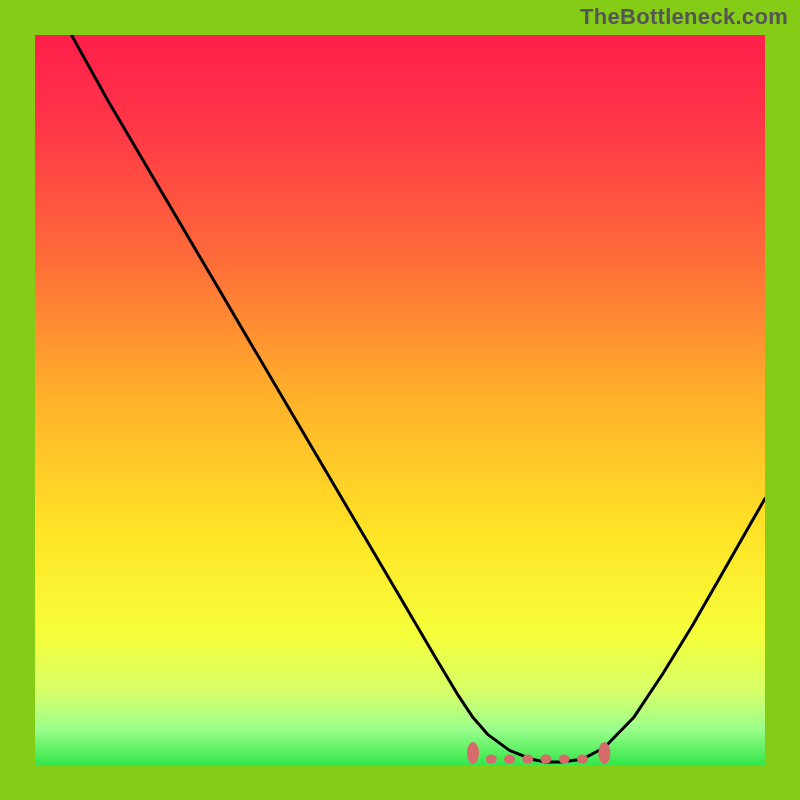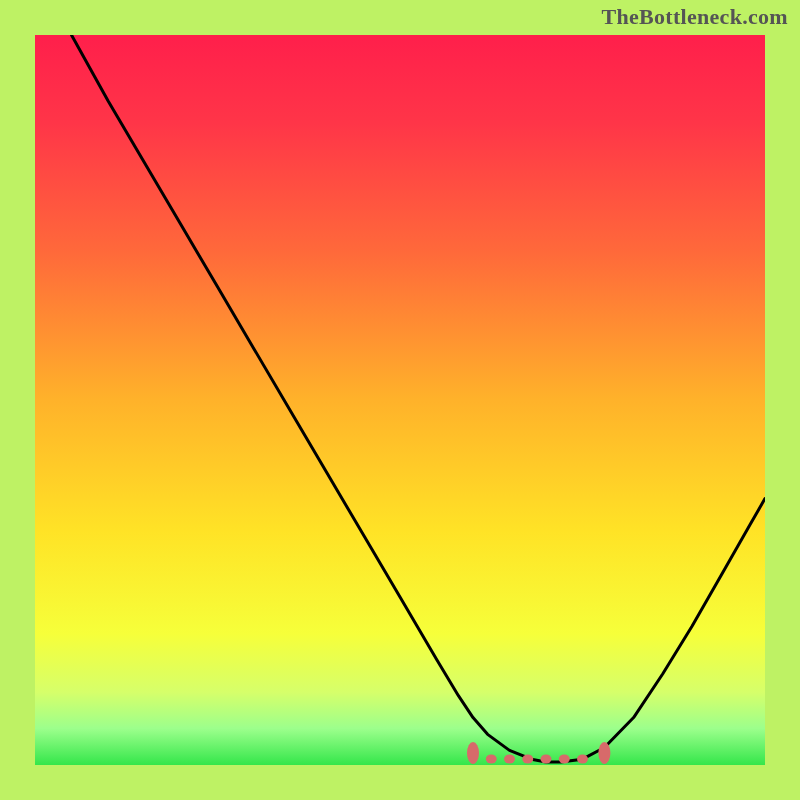--- a/index.html
+++ b/index.html
@@ -8,22 +8,21 @@
     width: 800px;
     height: 800px;
     background: #000;
     overflow: hidden;
     font-family: Arial, Helvetica, sans-serif;
   }
   .wrap {
     position: relative;
     width: 800px;
     height: 800px;
-    background: #bef264;
-    font-family: Liberation Serif, serif;
+    background: #84cc16;
   }
   .attrib {
     position: absolute;
     top: 4px;
     right: 12px;
     color: #555;
     font-size: 22px;
     font-weight: 600;
     letter-spacing: 0.3px;
     user-select: none;

